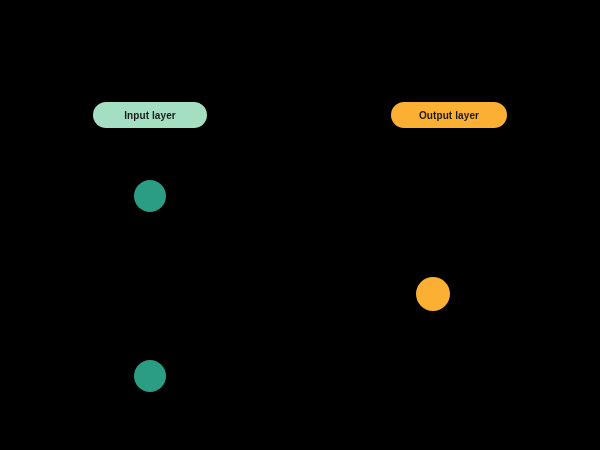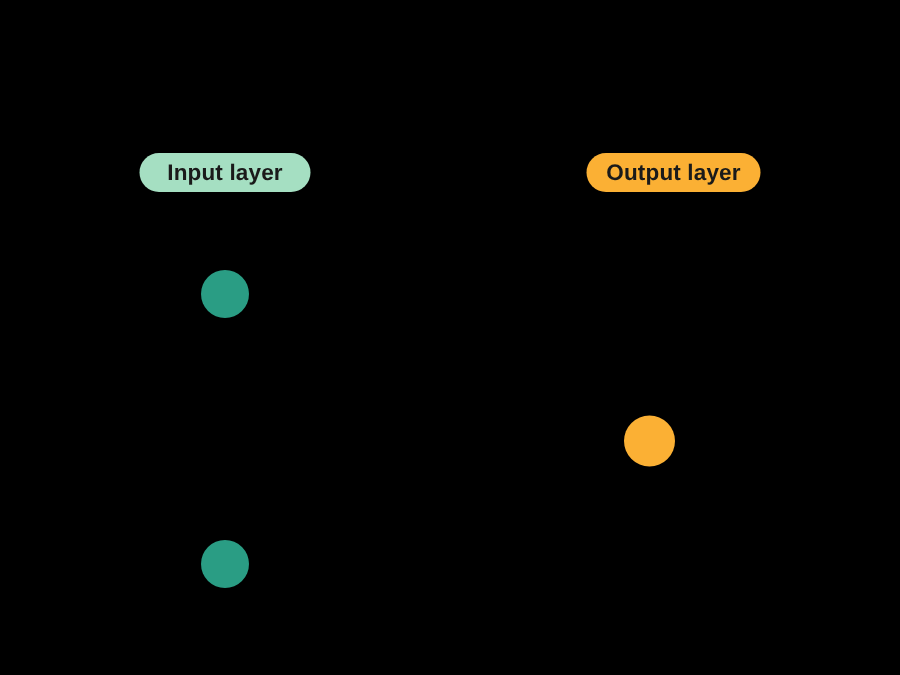--- a/index.html
+++ b/index.html
@@ -18,21 +18,21 @@
     background: #000000;
     overflow: hidden;
   }
   .layer-badge {
     position: absolute;
     display: flex;
     align-items: center;
     justify-content: center;
     height: 26px;
     border-radius: 13px;
-    font-size: 15px;
+    font-size: 10px;
     font-weight: bold;
     letter-spacing: 0.1px;
     color: #1a1a1a;
     white-space: nowrap;
     box-sizing: border-box;
   }
   .badge-input {
     left: 93px;
     top: 102px;
     width: 114px;

